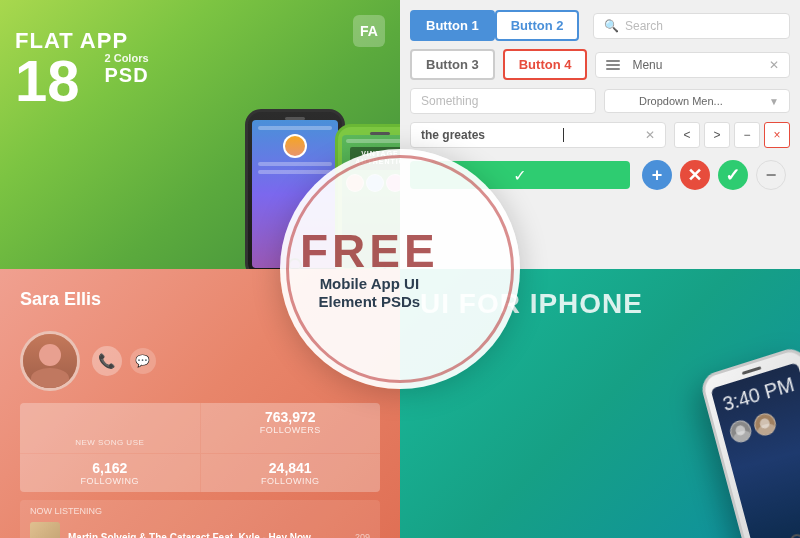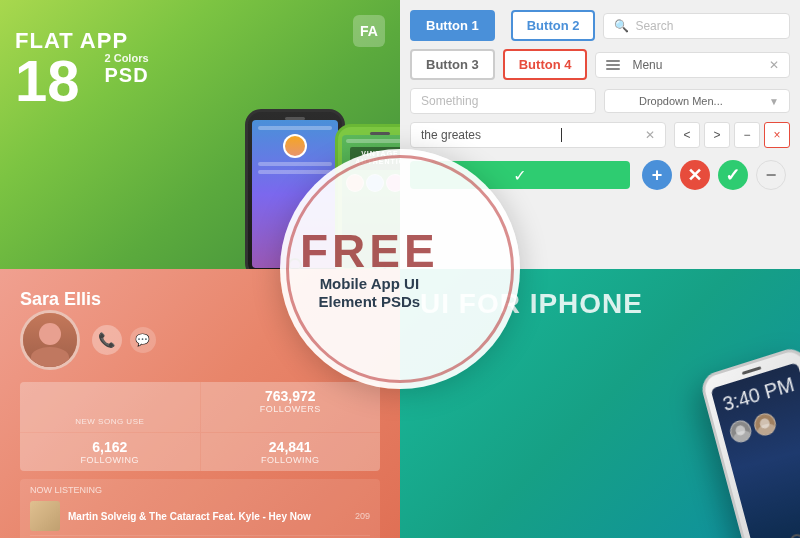--- a/index.html
+++ b/index.html
@@ -404,21 +404,21 @@
 
     .profile-card {
       padding: 20px;
       color: #fff;
     }
 
     .profile-name {
       font-size: 18px;
       font-weight: 700;
       color: #fff;
-      margin-bottom: 0;
+      margin-bottom: 21px;
     }
 
     .profile-avatar-area {
       display: flex;
       align-items: center;
       gap: 12px;
       margin-bottom: 12px;
     }
 
     .profile-avatar {
@@ -823,21 +823,21 @@
           </div>
         </div>
         <div class="phone-home-btn"></div>
       </div>
     </div>
   </div>
 
   <div class="quadrant-top-right">
 
     <div class="ui-row">
-      <div style="display:flex;gap:16px;flex:1;">
+      <div style="display:flex;gap:0;flex:1;">
         <button class="ui-btn btn-blue-filled">Button 1</button>
         <button class="ui-btn btn-blue-outline">Button 2</button>
       </div>
       <div class="ui-search">
         <span class="search-icon-small">🔍</span>
         <span style="color:#bbb;font-size:12px;">Search</span>
       </div>
     </div>
 
     <div class="ui-row">
@@ -861,21 +861,21 @@
         <span style="color:#bbb;font-size:12px;">Something</span>
       </div>
       <div class="ui-dropdown" style="flex:1;">
         <span style="font-size:11px;color:#666;padding-left:24px;">Dropdown Men...</span>
         <span style="color:#aaa;font-size:10px;">▼</span>
       </div>
     </div>
 
     <div class="ui-row">
       <div class="ui-text-input" style="flex:1;">
-        <span style="font-size:12px;color:#555;">the greates</span>
+        <span style="font-size:12px;color:#555;font-weight:bold;">the greates</span>
         <span class="input-cursor"></span>
         <span class="close-x">✕</span>
       </div>
       <div class="nav-controls">
         <div class="nav-btn">&lt;</div>
         <div class="nav-btn">&gt;</div>
         <div class="nav-btn">−</div>
         <div class="nav-btn red-x">×</div>
       </div>
     </div>

